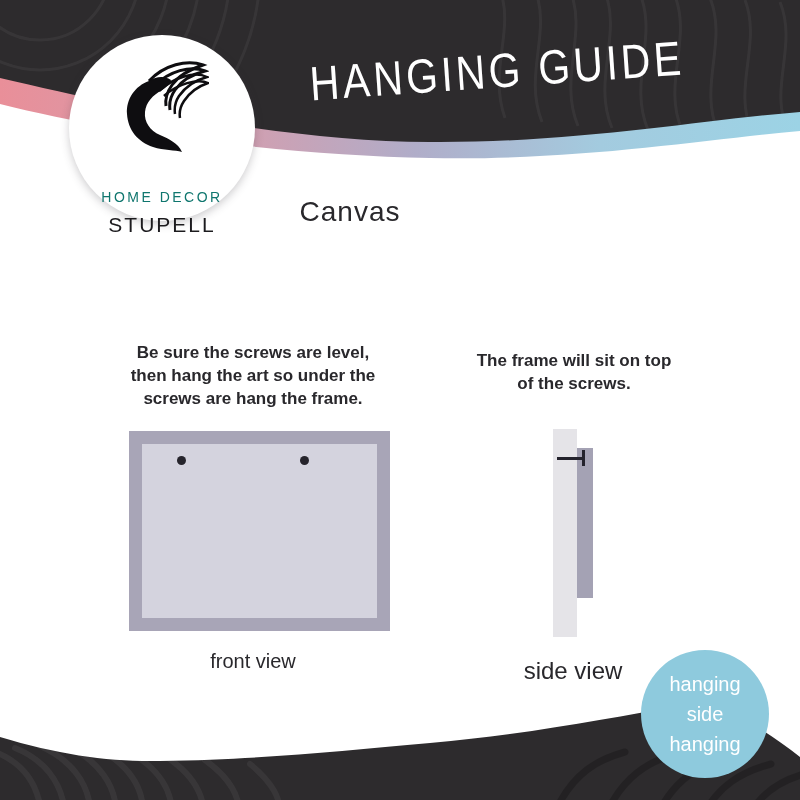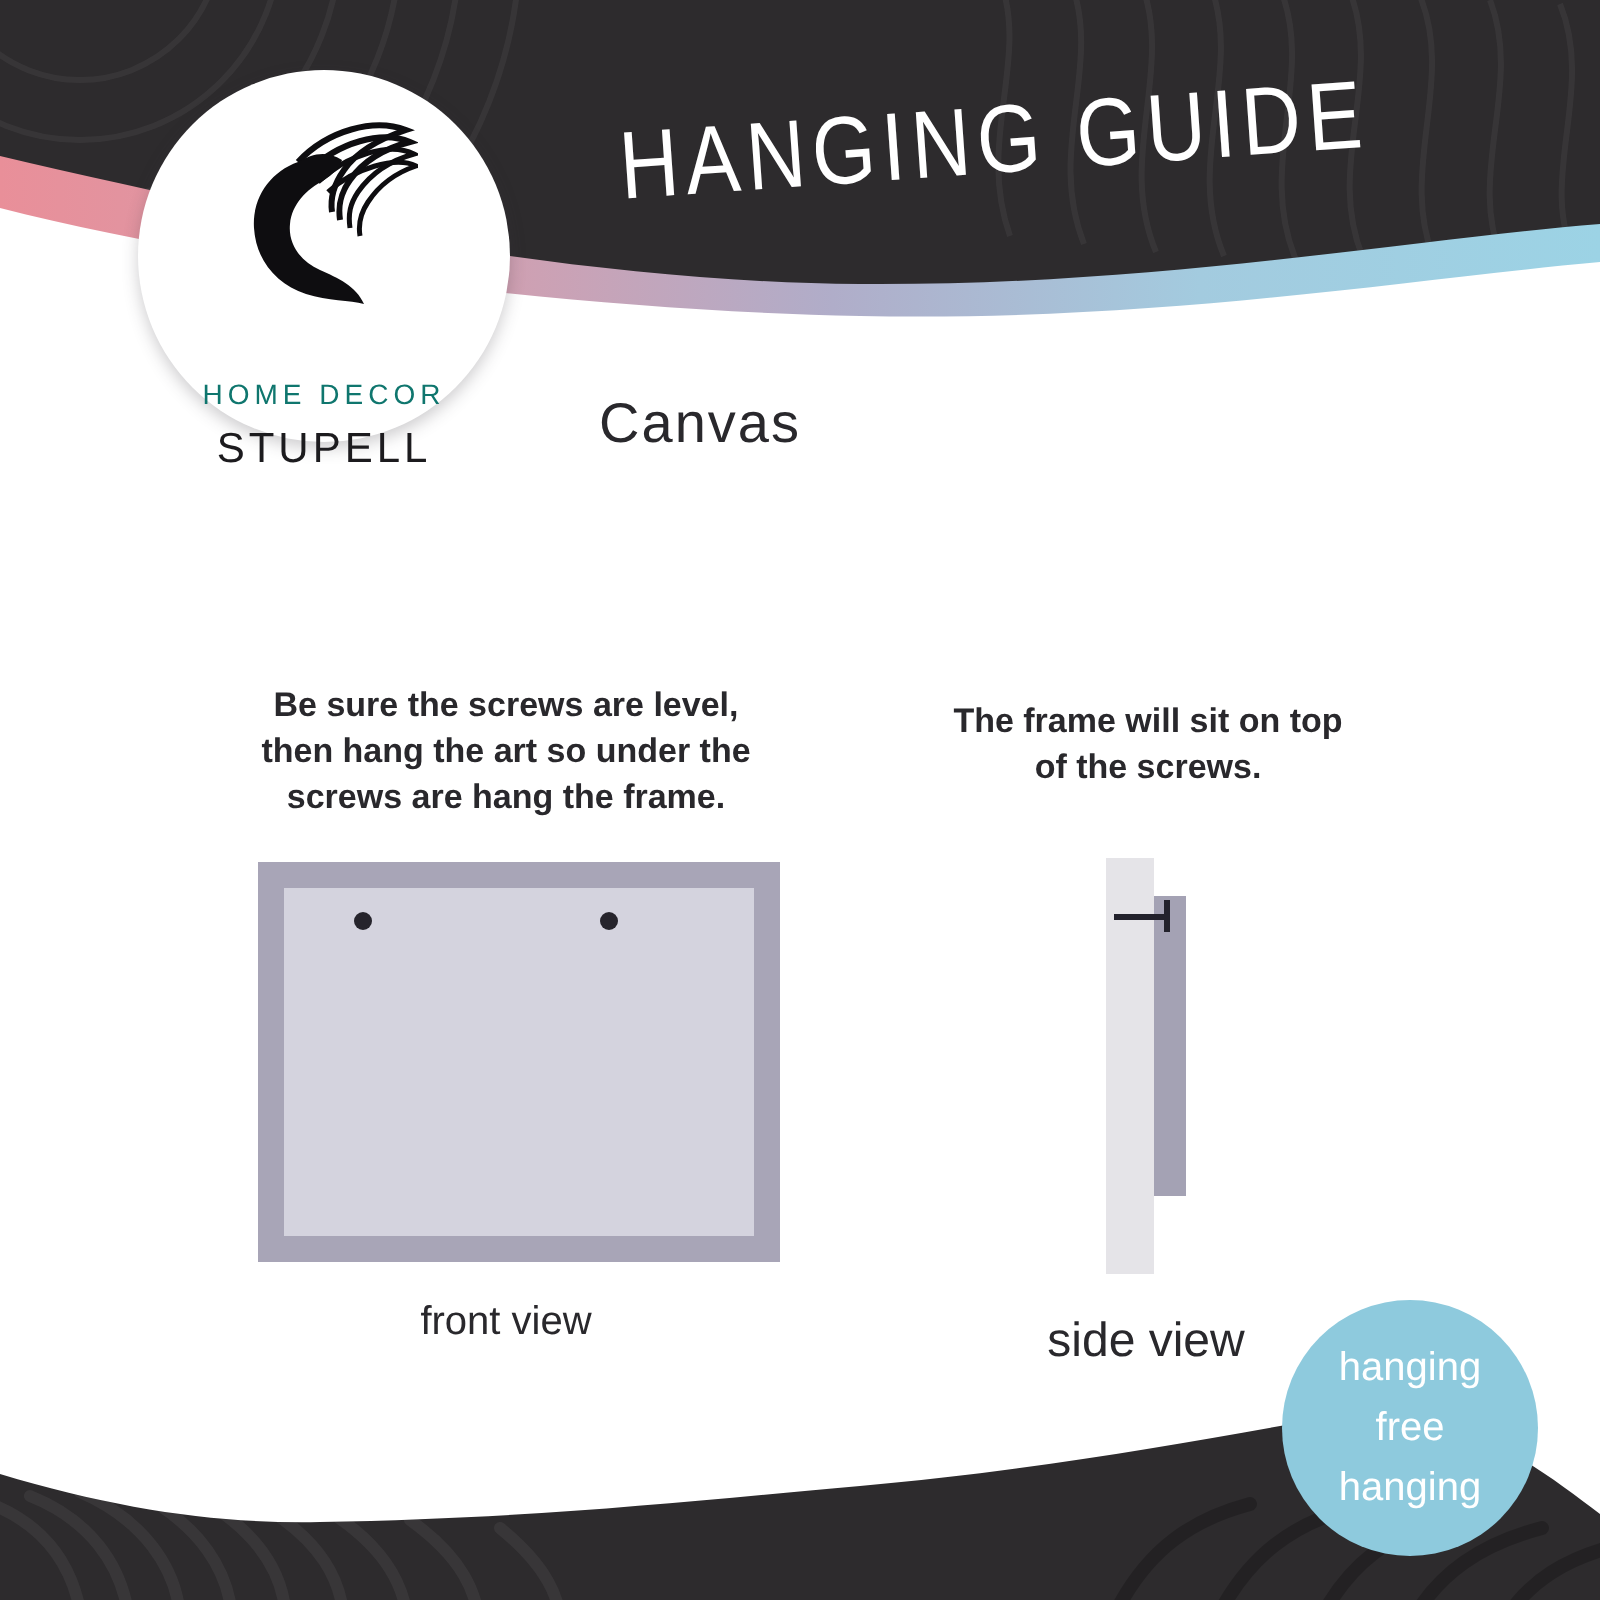--- a/index.html
+++ b/index.html
@@ -142,21 +142,21 @@
   <div class="side-figure">
     <div class="wall-bar"></div>
     <div class="side-frame-bar"></div>
     <div class="nail"></div>
     <div class="nail-head"></div>
   </div>
   <div class="side-caption">side view</div>
 
   <div class="badge-circle">
     <span>hanging</span>
-    <span>free</span>
+    <span>side</span>
     <span>hanging</span>
   </div>
 
   <svg class="footer-svg" viewBox="0 0 800 110" aria-hidden="true">
     <defs>
       <clipPath id="footClip">
         <path d="M0,47 C60,65 110,72 160,71 C270,69 340,61 430,53 C530,44 610,28 680,16 C720,9 765,40 800,67 L800,110 L0,110 Z"></path>
       </clipPath>
     </defs>
     <path d="M0,47 C60,65 110,72 160,71 C270,69 340,61 430,53 C530,44 610,28 680,16 C720,9 765,40 800,67 L800,110 L0,110 Z" fill="#2d2b2d"></path>

